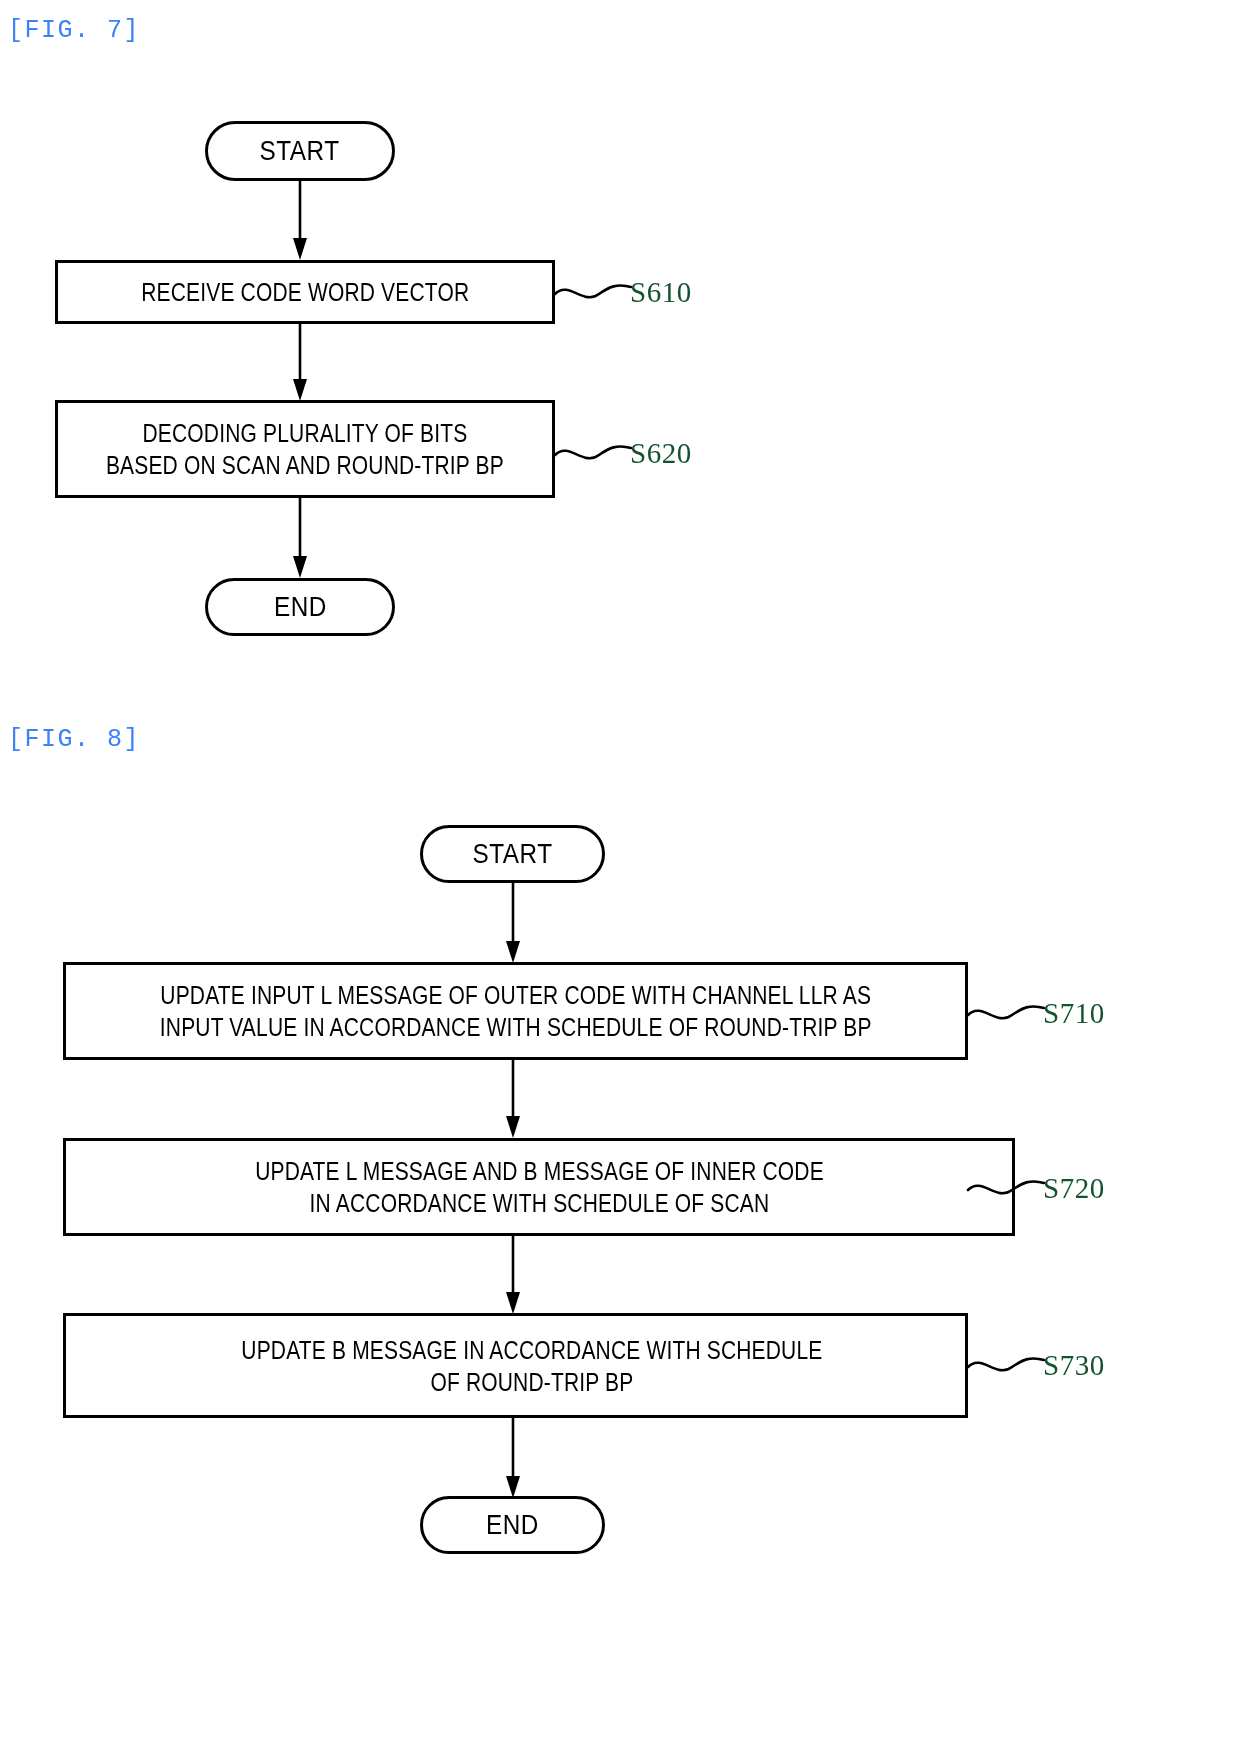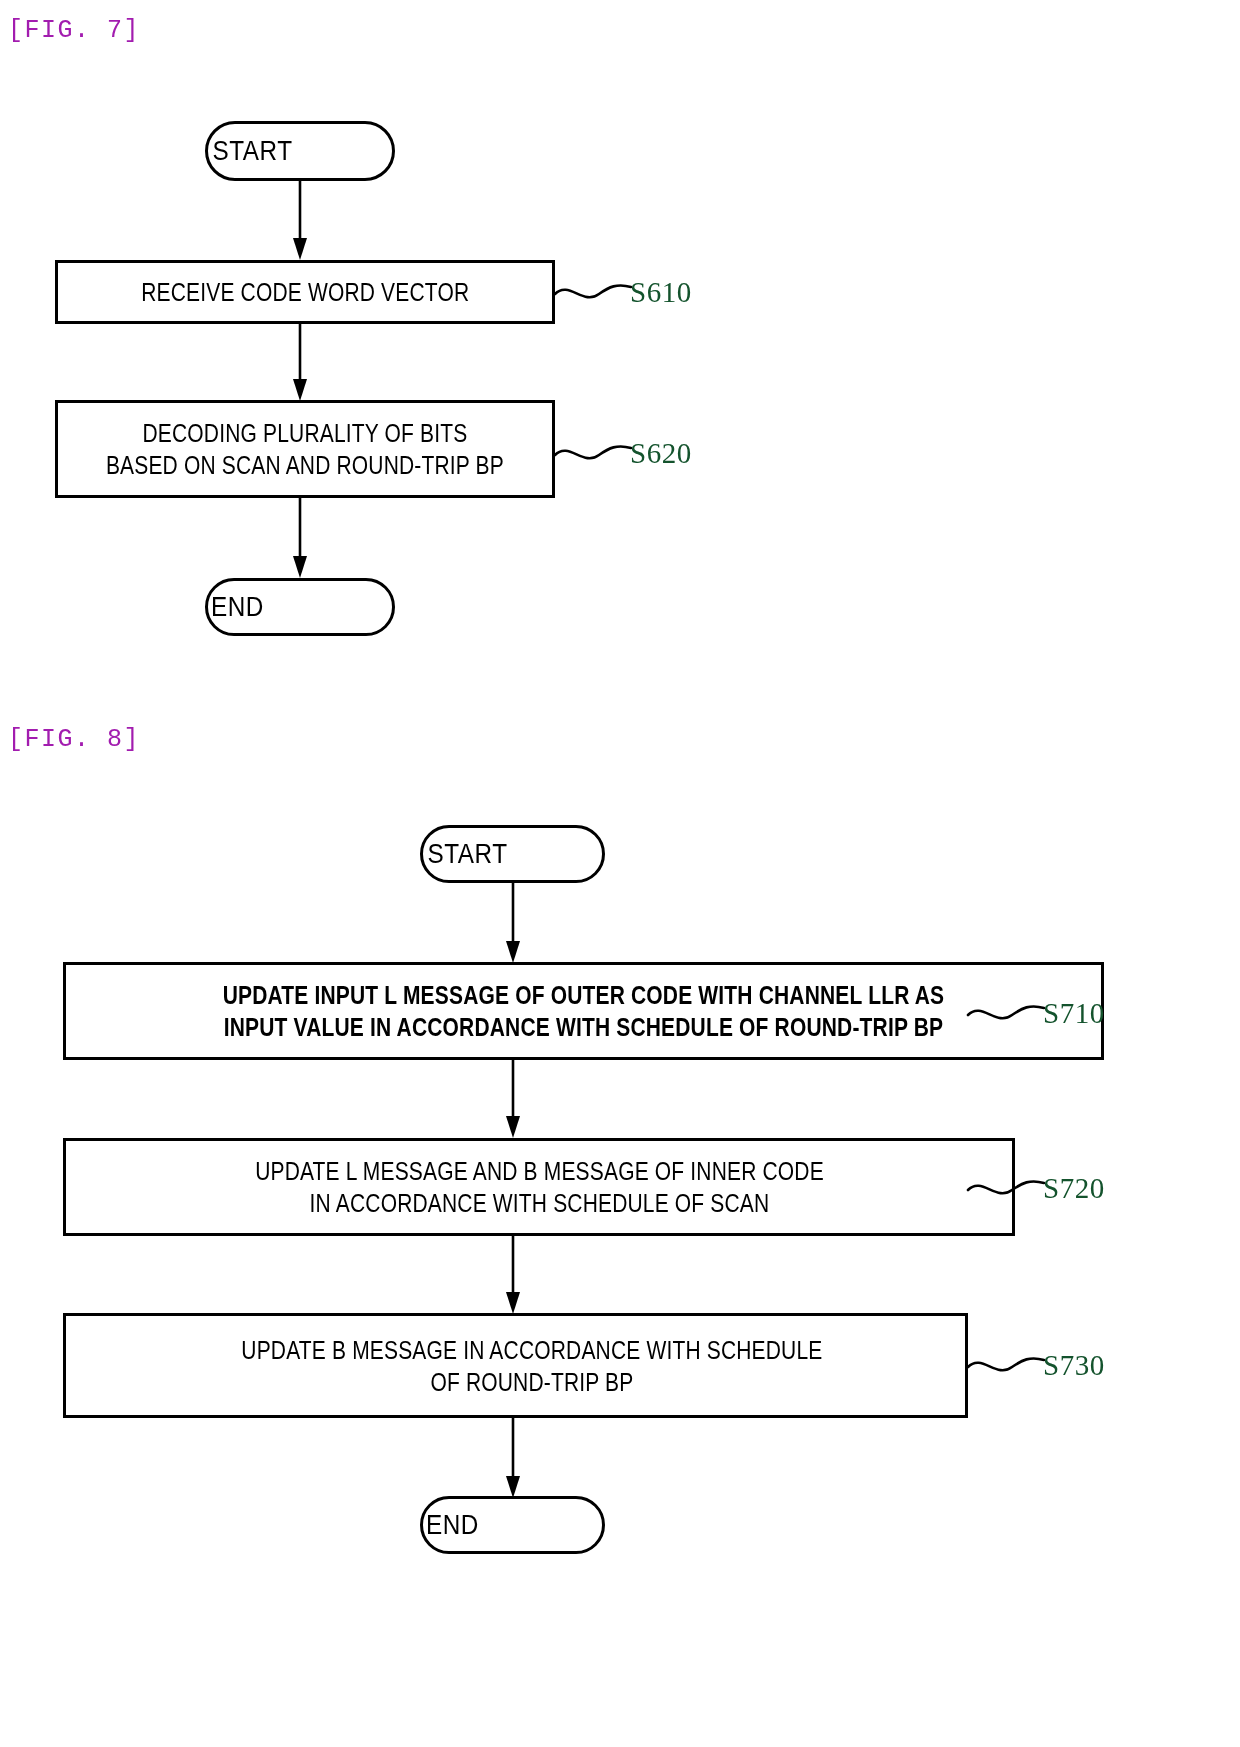--- a/index.html
+++ b/index.html
@@ -23,21 +23,21 @@
     width: 1240px;
     height: 1747px;
   }
 
   
   .fig-caption {
     position: absolute;
     font-family: "Liberation Mono", "DejaVu Sans Mono", monospace;
     font-size: 25px;
     letter-spacing: 1.5px;
-    color: #a21caf;
+    color: #3b82f6;
     white-space: pre;
   }
 
   
   .proc-box {
     position: absolute;
     box-sizing: border-box;
     border: 3px solid #000000;
     background: #ffffff;
     display: flex;
@@ -56,20 +56,21 @@
   }
 
   
   .term-box {
     position: absolute;
     box-sizing: border-box;
     border: 3.5px solid #000000;
     background: #ffffff;
     display: flex;
     align-items: center;
+    justify-content: center;
   }
   .term-label {
     font-family: "Liberation Sans Narrow", "Liberation Sans", sans-serif;
     font-size: 27px;
     letter-spacing: 0.6px;
     color: #000000;
     transform: scaleX(0.9);
   }
 
   
@@ -143,21 +144,21 @@
 
   <div class="term-box" style="left:420px; top:825px; width:185px; height:58px; border-radius:29px;">
     <span class="term-label">START</span>
   </div>
 
   <svg class="connector" style="left:498px; top:883px;" width="30" height="82">
     <line x1="15" y1="0" x2="15" y2="66" stroke="#000" stroke-width="2.6"></line>
     <polygon points="15,80 8,58 22,58" fill="#000"></polygon>
   </svg>
 
-  <div class="proc-box" style="left:63px; top:962px; width:1041px; height:98px;font-weight:bold;">
+  <div class="proc-box" style="left:63px; top:962px; width:905px; height:98px;">
     <span class="proc-label">UPDATE INPUT L MESSAGE OF OUTER CODE WITH CHANNEL LLR AS
 INPUT VALUE IN ACCORDANCE WITH SCHEDULE OF ROUND-TRIP BP</span>
   </div>
 
   <svg class="leader" style="left:966px; top:993px;" width="90" height="40">
     <path d="M2,22 C16,8 30,34 46,22 C56,15 64,11 78,15" stroke="#000" stroke-width="2.6" fill="none" stroke-linecap="round"></path>
   </svg>
   <div class="ref-num" style="left:1043px; top:997px;">S710</div>
 
   <svg class="connector" style="left:498px; top:1060px;" width="30" height="80">

